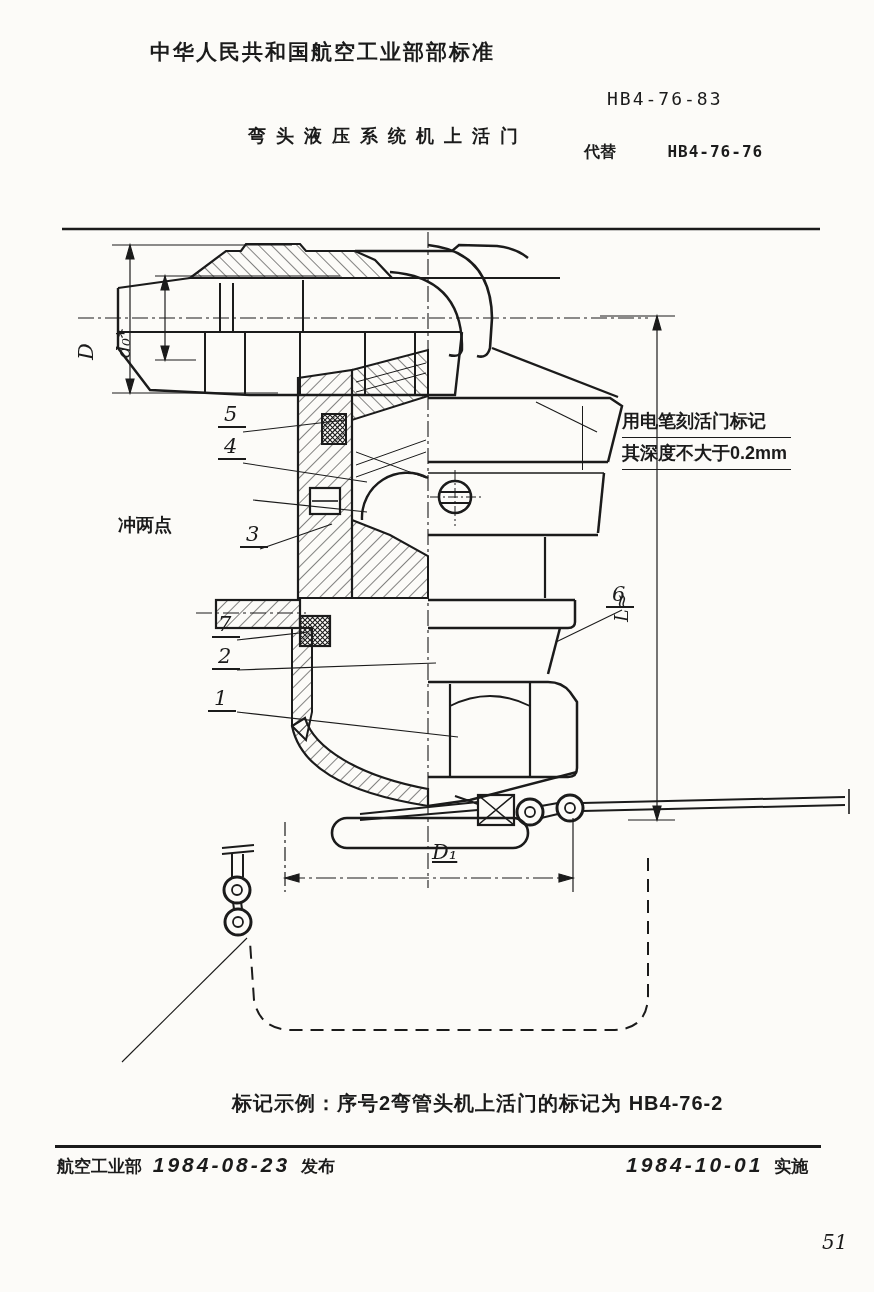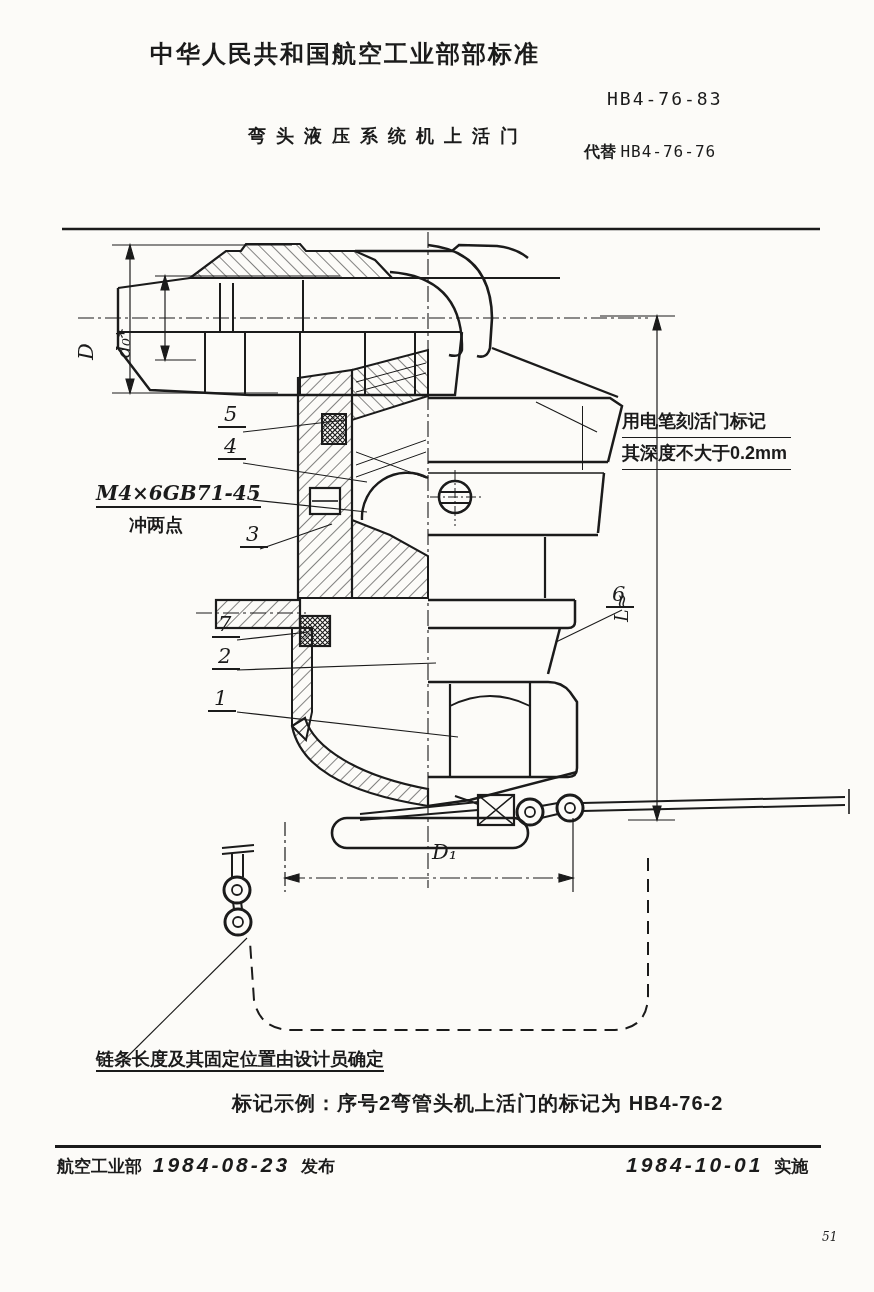--- a/index.html
+++ b/index.html
@@ -2,40 +2,40 @@
 <html><head>
 <meta charset="utf-8">
 <style>
   html,body{margin:0;padding:0;background:#e8e6e1;}
   .page{
     position:relative;width:874px;height:1292px;margin:0 auto;
     background:#fcfbf8;overflow:hidden;
     font-family:"Liberation Sans",sans-serif;color:#1b1b1b;
   }
   .abs{position:absolute;}
-  .hdr{font-size:24px;font-weight:bold;letter-spacing:2px;}
+  .hdr{font-size:21px;font-weight:bold;letter-spacing:2px;}
   .stdno{font-size:18px;letter-spacing:2px;font-family:"DejaVu Sans Mono",monospace;}
   .title{font-size:18px;font-weight:bold;letter-spacing:10px;}
   .replaces{font-size:16px;font-weight:bold;}
-  .replaces .num{font-family:"DejaVu Sans Mono",monospace;font-weight:normal;letter-spacing:1px;}
+  .replaces .num{font-family:"DejaVu Sans Mono",monospace;font-weight:bold;letter-spacing:1px;margin-left:47px;}
   .note{font-size:18px;font-weight:bold;line-height:30px;}
   .uline{border-bottom:2px solid #1b1b1b;padding-bottom:1px;}
   .pnum{
     font-family:"DejaVu Serif",serif;font-style:italic;font-size:21px;
     border-bottom:2px solid #1b1b1b;padding:0 9px 0 6px;
   }
   .dim{font-family:"DejaVu Serif",serif;font-style:italic;font-size:21px;}
   .rot{transform:rotate(-90deg);transform-origin:left bottom;white-space:nowrap;}
   .markbox{border-left:1.5px solid #1b1b1b;padding-left:6px;}
   .markbox div{border-bottom:1.5px solid #1b1b1b;white-space:nowrap;padding:0 4px 1px 0;}
   .example{font-size:20px;font-weight:bold;letter-spacing:1px;}
   .footer-rule{position:absolute;left:55px;top:1145px;width:766px;height:2.5px;background:#1b1b1b;}
   .foot{font-size:17px;font-weight:bold;white-space:nowrap;}
   .foot .date{font-size:21px;font-style:italic;letter-spacing:3px;font-family:Liberation Sans, sans-serif;font-weight:bold;padding:0 6px;}
-  .pageno{font-family:"DejaVu Serif",serif;font-style:italic;font-size:12px;}
+  .pageno{font-family:"DejaVu Serif",serif;font-style:italic;font-size:20px;}
   svg{position:absolute;left:0;top:0;}
 </style>
 </head>
 <body>
 
 <div class="page">
 
   <div class="abs hdr" style="left:150px;top:38px;">中华人民共和国航空工业部部标准</div>
   <div class="abs stdno" style="left:607px;top:88px;">HB4-76-83</div>
   <div class="abs title" style="left:248px;top:124px;">弯头液压系统机上活门</div>
@@ -202,38 +202,32 @@
   </svg>
 
   <div class="abs pnum" style="left:218px;top:402px;">5</div>
   <div class="abs pnum" style="left:218px;top:434px;">4</div>
   <div class="abs pnum" style="left:240px;top:522px;">3</div>
   <div class="abs pnum" style="left:212px;top:612px;">7</div>
   <div class="abs pnum" style="left:212px;top:644px;">2</div>
   <div class="abs pnum" style="left:208px;top:686px;">1</div>
   <div class="abs pnum" style="left:606px;top:582px;">6</div>
 
-  <div class="abs note" style="left:96px;top:478px;">
-    <span class="uline" style="font-family:'DejaVu Serif',serif;font-style:italic;font-size:20px;">M4×6GB71-45</span>
-  </div>
-  <div class="abs note" style="left:118px;top:510px;margin-left:11px;">冲两点</div>
+  <div class="abs note" style="left:118px;top:510px;">冲两点</div>
 
   <div class="abs note markbox" style="left:582px;top:406px;padding-left:39px;">
     <div>用电笔刻活门标记</div>
     <div>其深度不大于0.2mm</div>
   </div>
 
-  <div class="abs note" style="left:96px;top:1044px;">
-    <span class="uline">链条长度及其固定位置由设计员确定</span>
-  </div>
 
   <div class="abs dim rot" style="left:98px;top:336px;">D</div>
   <div class="abs dim rot" style="left:134px;top:336px;font-size:19px;">d₀*</div>
   <div class="abs dim rot" style="left:632px;top:600px;font-size:19px;">L≈</div>
-  <div class="abs dim" style="left:432px;top:840px;">D₁</div>
+  <div class="abs dim" style="left:432px;top:840px;text-decoration:underline;">D₁</div>
 
   <div class="abs example" style="left:232px;top:1090px;text-align:center;">标记示例：序号2弯管头机上活门的标记为 HB4-76-2</div>
 
   <div class="footer-rule"></div>
   <div class="abs foot" style="left:57px;top:1153px;">
     <span>航空工业部</span>
     <span class="date">1984-08-23</span>
     <span>发布</span>
   </div>
   <div class="abs foot" style="left:620px;top:1153px;">

